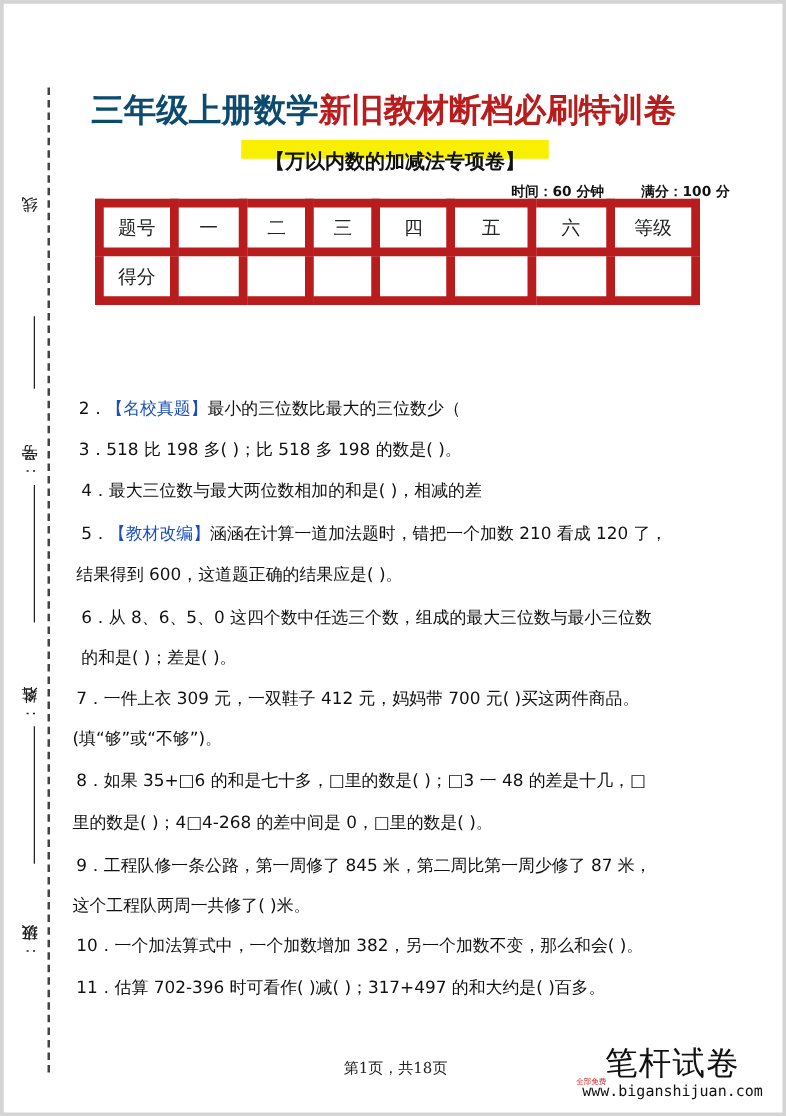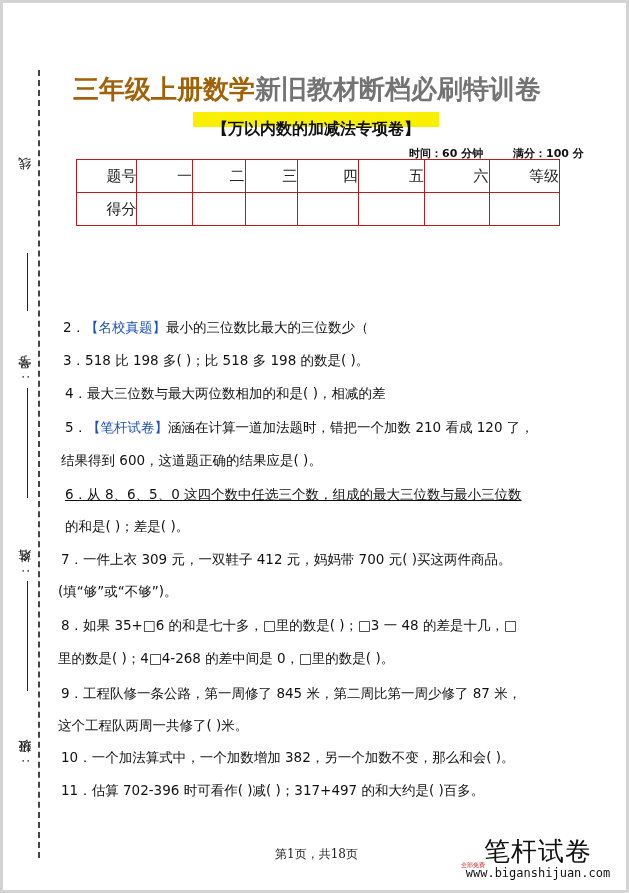--- a/index.html
+++ b/index.html
@@ -23,38 +23,38 @@
     line-height: 20px;
   }
   .side-rule {
     position: absolute; left: 24px; width: 0; border-left: 1.5px solid #222;
   }
   .title {
     position: absolute; left: 70px; top: 68px; width: 510px;
     font-size: 26px; font-weight: bold; letter-spacing: 0px; white-space: nowrap;
     line-height: 36px;
   }
-  .title .blue { color: #a16207; }
-  .title .red { color: #737373; }
+  .title .blue { color: #0c4a6e; }
+  .title .red { color: #b91c1c; }
   .subtitle {
     position: absolute; left: 190px; top: 109px; width: 246px; height: 15px;
     background: #f8f000;
     font-size: 16px; font-weight: bold; color: #111;
     text-align: center; line-height: 33px; white-space: nowrap;
   }
   .meta {
     position: absolute; top: 143px; font-size: 11px; font-weight: bold; color: #111;
     white-space: nowrap;
   }
   table.score {
     position: absolute; left: 73px; top: 156px; width: 484px;
     border-collapse: collapse; font-size: 15px; color: #222;
   }
   table.score td {
-    border: 1px solid #b91c1c; height: 32px; text-align: right; padding: 0;
+    border: 7px solid #b91c1c; height: 32px; text-align: center; padding: 0;
   }
   .section-head {
     position: absolute; left: 78px; top: 245px; font-size: 16px; font-weight: bold;
     color: #1a2aa8; white-space: nowrap;
   }
   .q {
     position: absolute; font-size: 13.5px; color: #111; white-space: nowrap;
     line-height: 20px;
   }
   .q .tag { color: #1b4fc0; }
@@ -130,25 +130,25 @@
 
   <div class="q" style="left:60px;top:314px;">
     <span>2．</span><span class="tag">【名校真题】</span><span>最小的三位数比最大的三位数少（</span>
   </div>
 
   <div class="q" style="left:60px;top:347px;">3．518 比 198 多(      )；比 518 多 198 的数是(      )。</div>
 
   <div class="q" style="left:62px;top:380px;">4．最大三位数与最大两位数相加的和是(      )，相减的差</div>
 
   <div class="q" style="left:62px;top:414px;">
-    <span>5．</span><span class="tag">【笔杆试卷】</span><span>涵涵在计算一道加法题时，错把一个加数 210 看成 120 了，</span>
+    <span>5．</span><span class="tag">【教材改编】</span><span>涵涵在计算一道加法题时，错把一个加数 210 看成 120 了，</span>
   </div>
   <div class="q" style="left:58px;top:447px;">结果得到 600，这道题正确的结果应是(      )。</div>
 
-  <div class="q" style="left:62px;top:481px;text-decoration:underline;">6．从 8、6、5、0 这四个数中任选三个数，组成的最大三位数与最小三位数</div>
+  <div class="q" style="left:62px;top:481px;">6．从 8、6、5、0 这四个数中任选三个数，组成的最大三位数与最小三位数</div>
   <div class="q" style="left:62px;top:513px;">的和是(      )；差是(      )。</div>
 
   <div class="q" style="left:58px;top:546px;">7．一件上衣 309 元，一双鞋子 412 元，妈妈带 700 元(    )买这两件商品。</div>
   <div class="q" style="left:55px;top:578px;">(填“够”或“不够”)。</div>
 
   <div class="q" style="left:58px;top:612px;">8．如果 35+□6 的和是七十多，□里的数是(    )；□3 一 48 的差是十几，□</div>
   <div class="q" style="left:55px;top:645px;">里的数是(    )；4□4-268 的差中间是 0，□里的数是(    )。</div>
 
   <div class="q" style="left:58px;top:680px;">9．工程队修一条公路，第一周修了 845 米，第二周比第一周少修了 87 米，</div>
   <div class="q" style="left:55px;top:712px;">这个工程队两周一共修了(      )米。</div>

